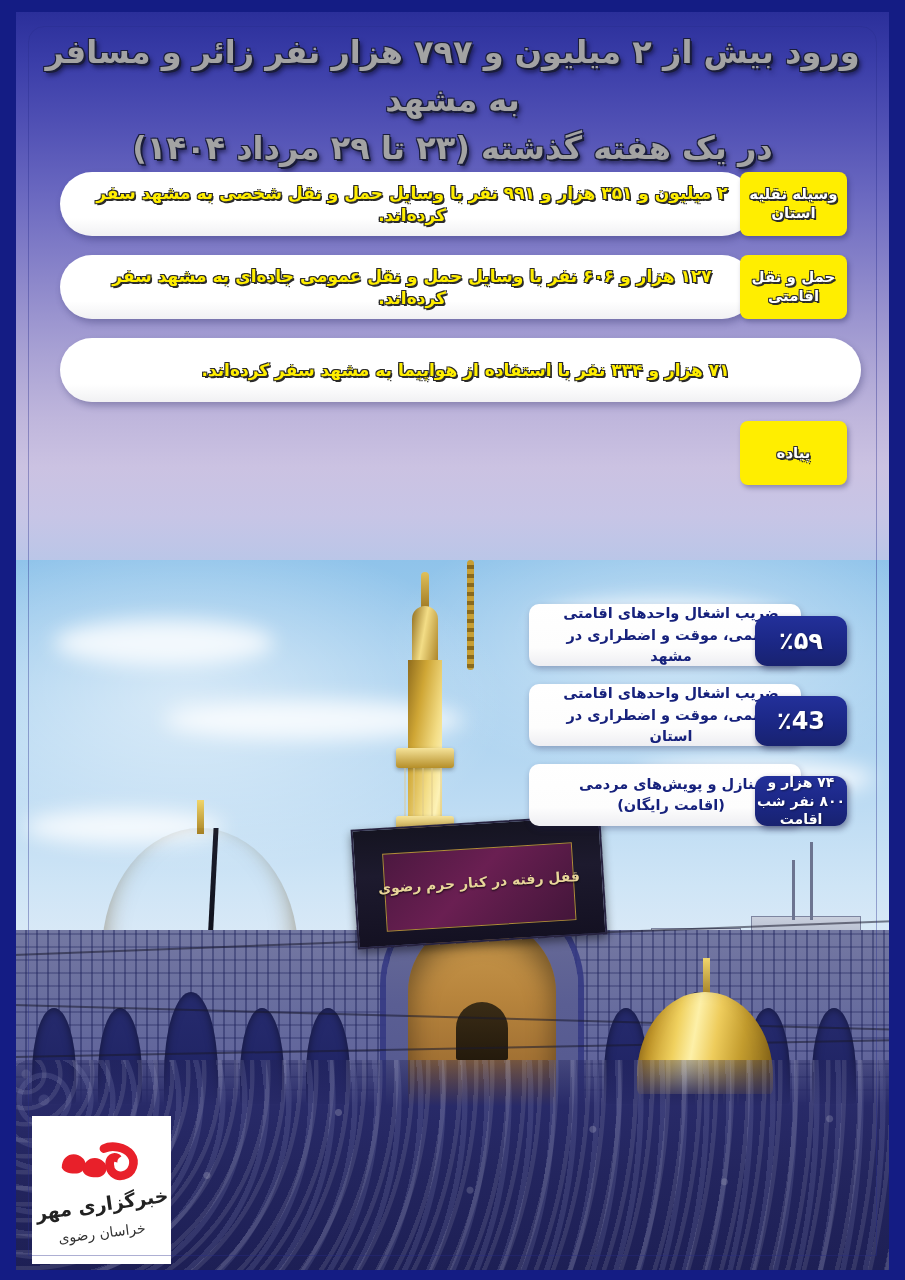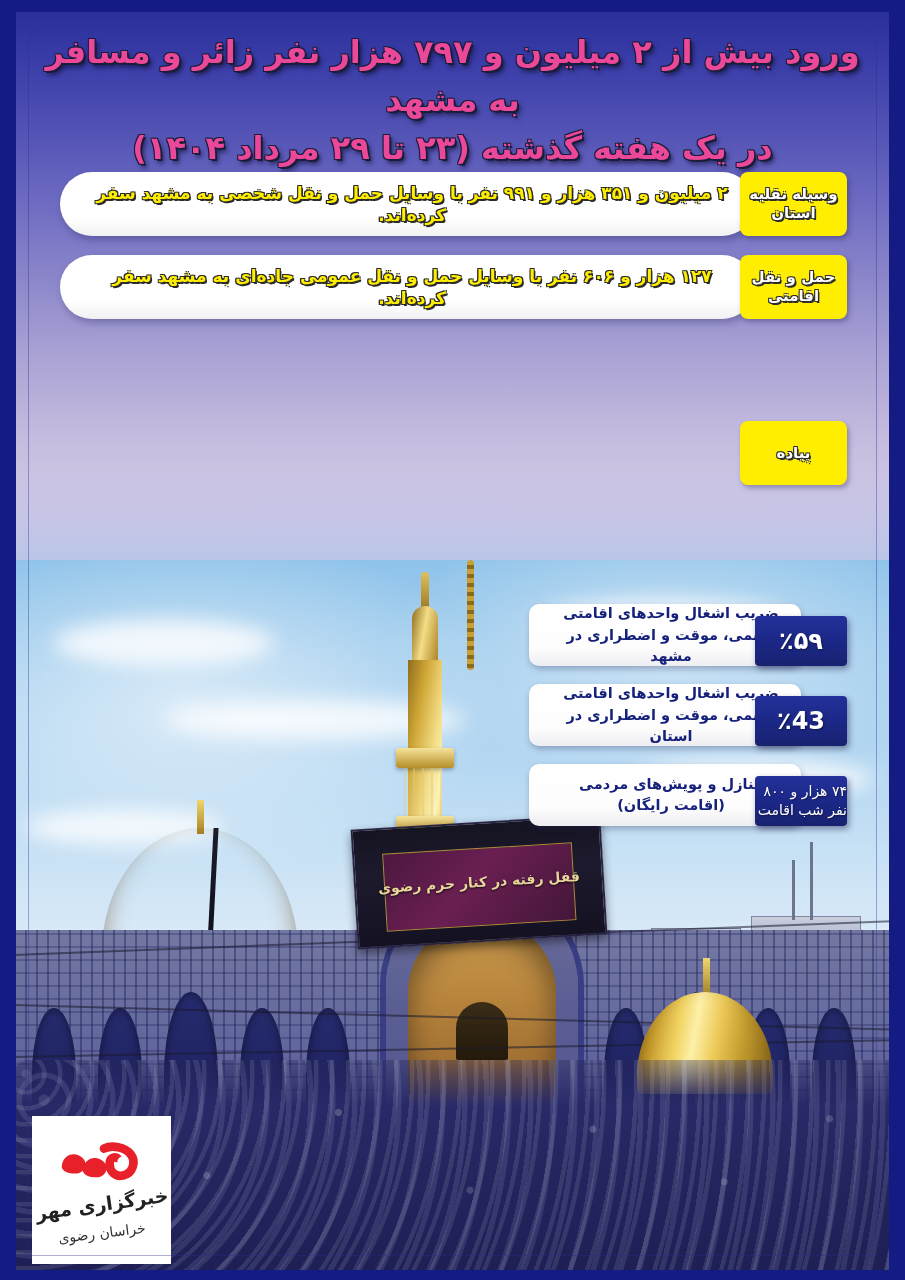--- a/index.html
+++ b/index.html
@@ -382,21 +382,21 @@
 
   
   .title-block {
     position: absolute;
     left: 40px; right: 40px;
     top: 28px;
     text-align: center;
     z-index: 20;
   }
   .title-line {
-    color: #ec4899;
+    color: #a3a3a3;
     font-size: 32px;
     font-weight: bold;
     line-height: 1.5;
     letter-spacing: 0px;
     text-shadow:
       2px 2px 0 #1a1d3a,
       -1px -1px 0 #1a1d3a,
       1px -1px 0 #1a1d3a,
       -1px 1px 0 #1a1d3a,
       3px 4px 5px rgba(10,10,40,0.7);
@@ -500,40 +500,41 @@
     font-size: 14.5px;
     font-weight: bold;
     line-height: 1.45;
     text-align: center;
     direction: rtl;
   }
   .stat-value {
     order: 1;
     flex: 0 0 92px;
     background: linear-gradient(to bottom, #23309a, #1b2785 55%, #182270);
-    border-radius: 4px;
+    border-radius: 12px;
     display: flex;
     align-items: center;
     justify-content: center;
     color: #ffffff;
     font-size: 24px;
     font-weight: bold;
     line-height: 1.2;
+    text-align: center;
     direction: rtl;
     box-shadow: 2px 3px 6px rgba(20,20,60,0.45);
     z-index: 3;
     position: relative;
     text-shadow: 1px 1px 2px rgba(0,0,0,0.45);
     margin-top: 12px;
   }
   .stat-value.small-two {
     font-size: 14px;
     line-height: 1.35;
     flex: 0 0 92px;
-    font-weight: normal;
+    font-weight: bold;
   }
 
   
   .logo {
     position: absolute;
     left: 32px;
     bottom: 16px;
     width: 139px;
     height: 148px;
     background: #ffffff;
@@ -663,20 +664,23 @@
 
     <div class="row">
       <div class="row-label">حمل و نقل اقامتی</div>
       <div class="row-body">
         <div class="row-text">۱۲۷ هزار و ۶۰۶ نفر با وسایل حمل و نقل عمومی جاده‌ای به مشهد سفر کرده‌اند.</div>
       </div>
     </div>
 
 
     <div class="row">
+      <div class="row-body">
+        <div class="row-text">۷۱ هزار و ۳۳۴ نفر با استفاده از هواپیما به مشهد سفر کرده‌اند.</div>
+      </div>
     </div>
 
     <div class="row">
       <div class="row-label">پیاده</div>
     </div>
 
   </div>
 
   <div class="stats">
 

